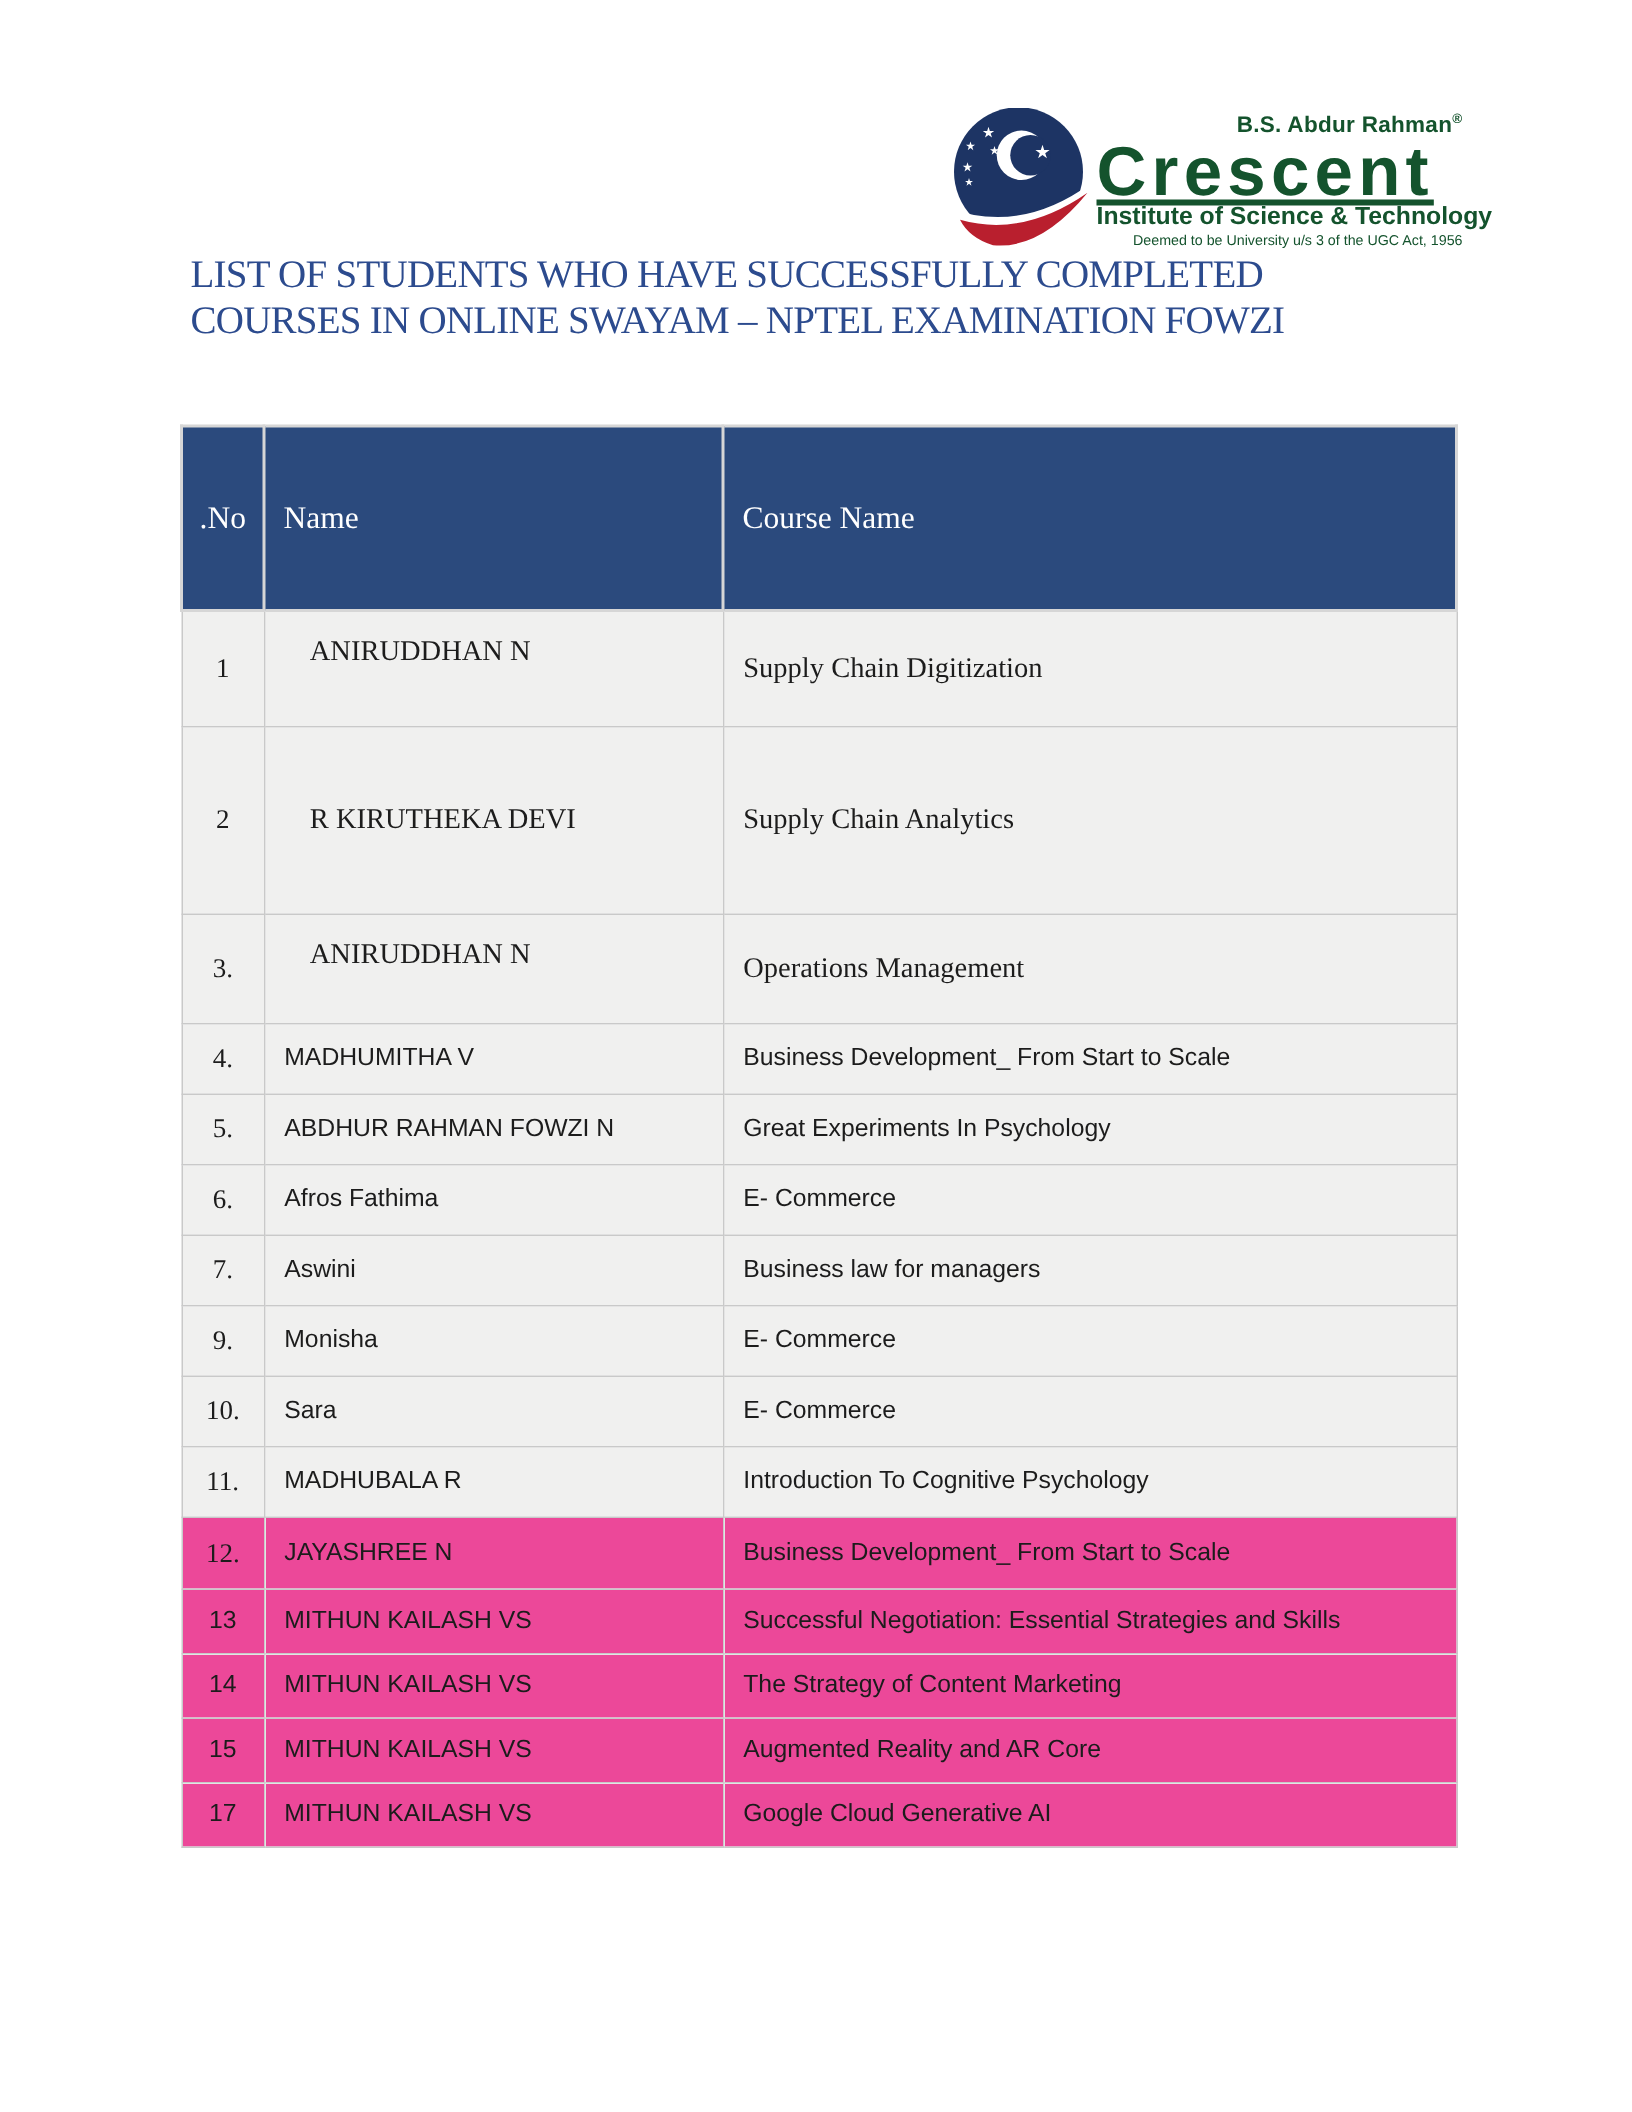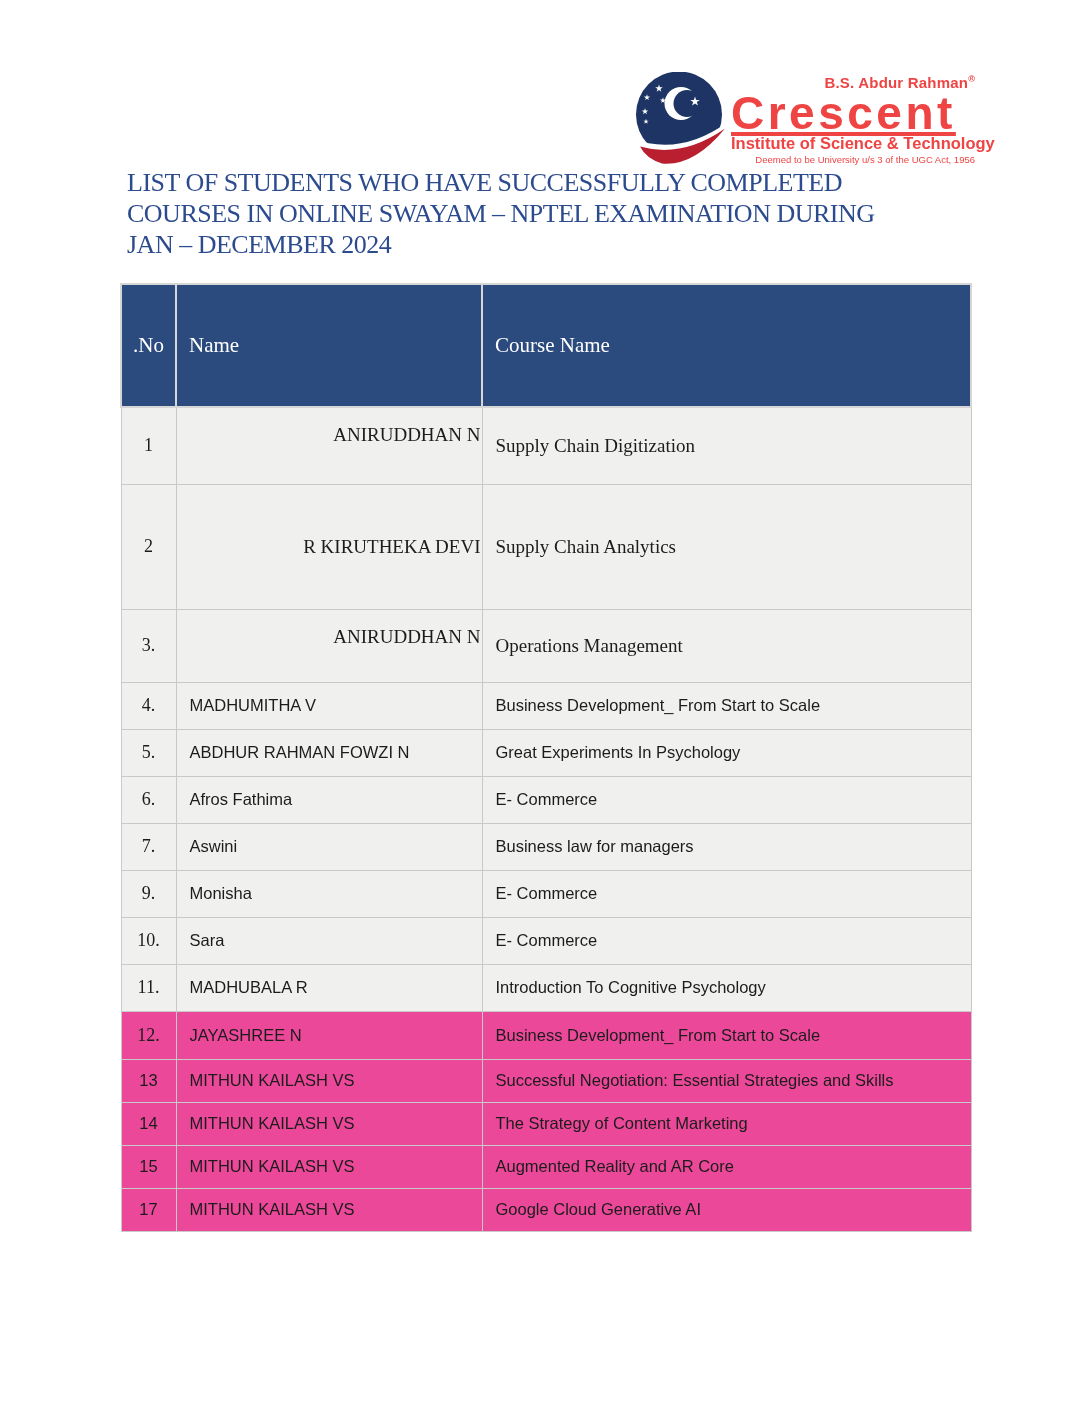--- a/index.html
+++ b/index.html
@@ -4,21 +4,21 @@
 <style>
   html,body { margin:0; padding:0; background:#ffffff; }
   .page {
     position:relative; width:1088px; height:1408px; background:#ffffff;
     overflow:hidden; font-family:"Liberation Serif", serif;
   }
 
   
   .logo { position:absolute; left:632px; top:72px; display:flex; align-items:flex-start; }
   .logo-mark { width:95px; height:93px; flex:0 0 auto; }
-  .logo-text { margin-left:4px; width:244px; color:#ef4444; font-family:"Liberation Sans", sans-serif; }
+  .logo-text { margin-left:4px; width:244px; color:#14532d; font-family:"Liberation Sans", sans-serif; }
   .logo-top  { text-align:right; font-size:15px; font-weight:600; line-height:15px; letter-spacing:0.2px; }
   .logo-top sup { font-size:9px; }
   .logo-main { font-size:46px; font-weight:bold; letter-spacing:3.5px; line-height:42px; margin-top:2px; white-space:nowrap;text-decoration:underline; }
   .logo-sub  { font-size:16.5px; font-weight:bold; line-height:17px; margin-top:1px; white-space:nowrap; }
   .logo-tag  { font-size:9.5px; font-weight:500; text-align:right; line-height:11px; margin-top:2px; white-space:nowrap; }
 
   
   .title {
     position:absolute; left:127px; top:167px; width:880px;
     font-size:26px; line-height:31px; letter-spacing:-0.5px; color:#2c4b8e;
@@ -40,21 +40,21 @@
   th.no { text-align:center; padding:0; }
   th.name, th.course { padding-left:12px; }
   td { border:1.5px solid #c9c9c9; color:#1c1c1c; vertical-align:middle; overflow:hidden; white-space:nowrap; }
   tr.shade-gray td { background:#f0f0ef; }
   tr.shade-white td { background:#ec4899; }
   td.no { text-align:center; font-family:"Liberation Serif", serif; font-size:18px; }
   tr.num-sans td.no { font-family:"Liberation Sans", sans-serif; font-size:16.5px; }
   tr.font-serif td.name, tr.font-serif td.course { font-family:"Liberation Serif", serif; font-size:19px; }
   tr.font-sans  td.name, tr.font-sans  td.course { font-family:"Liberation Sans", sans-serif; font-size:16.5px; }
   td.name { padding-left:13px; }
-  tr.font-serif td.name { padding-left:14px;text-align:right; }
+  tr.font-serif td.name { padding-left:30px; }
   td.course { padding-left:13px; }
   tr.name-top td.name { vertical-align:top; padding-top:16px; }
 </style>
 </head>
 <body>
 
 <div class="page">
 
   <div class="logo">
     <svg class="logo-mark" viewBox="0 0 95 92" aria-hidden="true">
@@ -76,22 +76,21 @@
     <div class="logo-text">
       <div class="logo-top"><span>B.S. Abdur Rahman</span><sup>®</sup></div>
       <div class="logo-main">Crescent</div>
       <div class="logo-sub">Institute of Science &amp; Technology</div>
       <div class="logo-tag">Deemed to be University u/s 3 of the UGC Act, 1956</div>
     </div>
   </div>
 
   <div class="title">
     <div>LIST OF STUDENTS WHO HAVE SUCCESSFULLY COMPLETED</div>
-    <div>COURSES IN ONLINE SWAYAM – NPTEL EXAMINATION DURING</div>
-    <div>JAN – DECEMBER 2024</div>
+    <div>COURSES IN ONLINE SWAYAM – NPTEL EXAMINATION FOWZI</div>
   </div>
 
   <table class="students">
     <colgroup>
         <col class="c-no">
         <col class="c-name">
         <col class="c-course">
       </colgroup>
     <thead>
       <tr>

